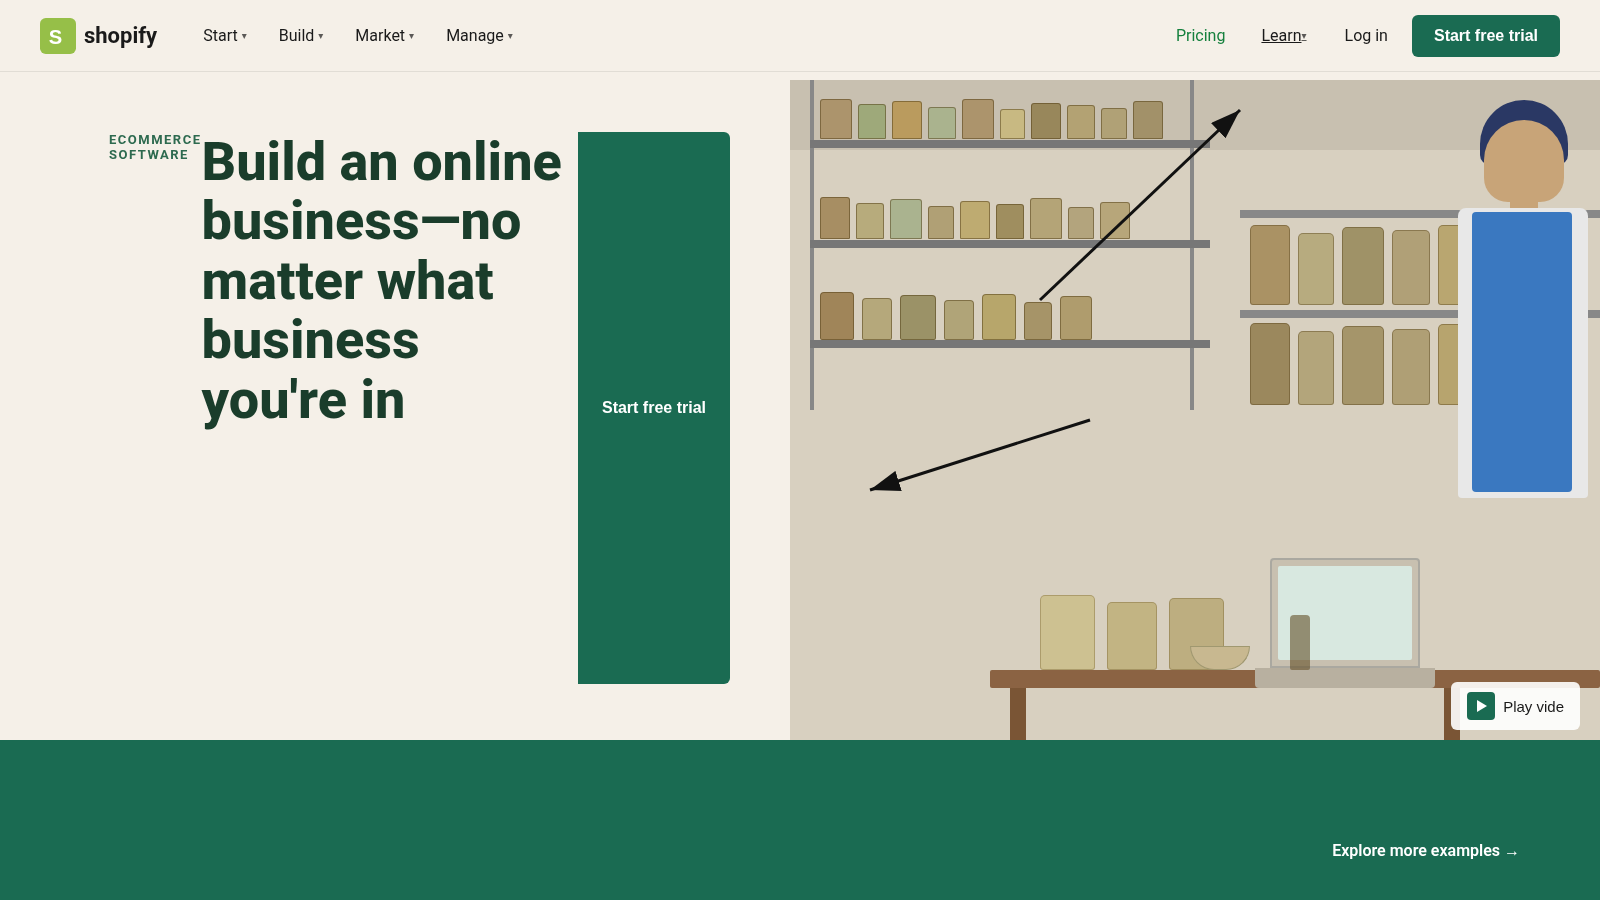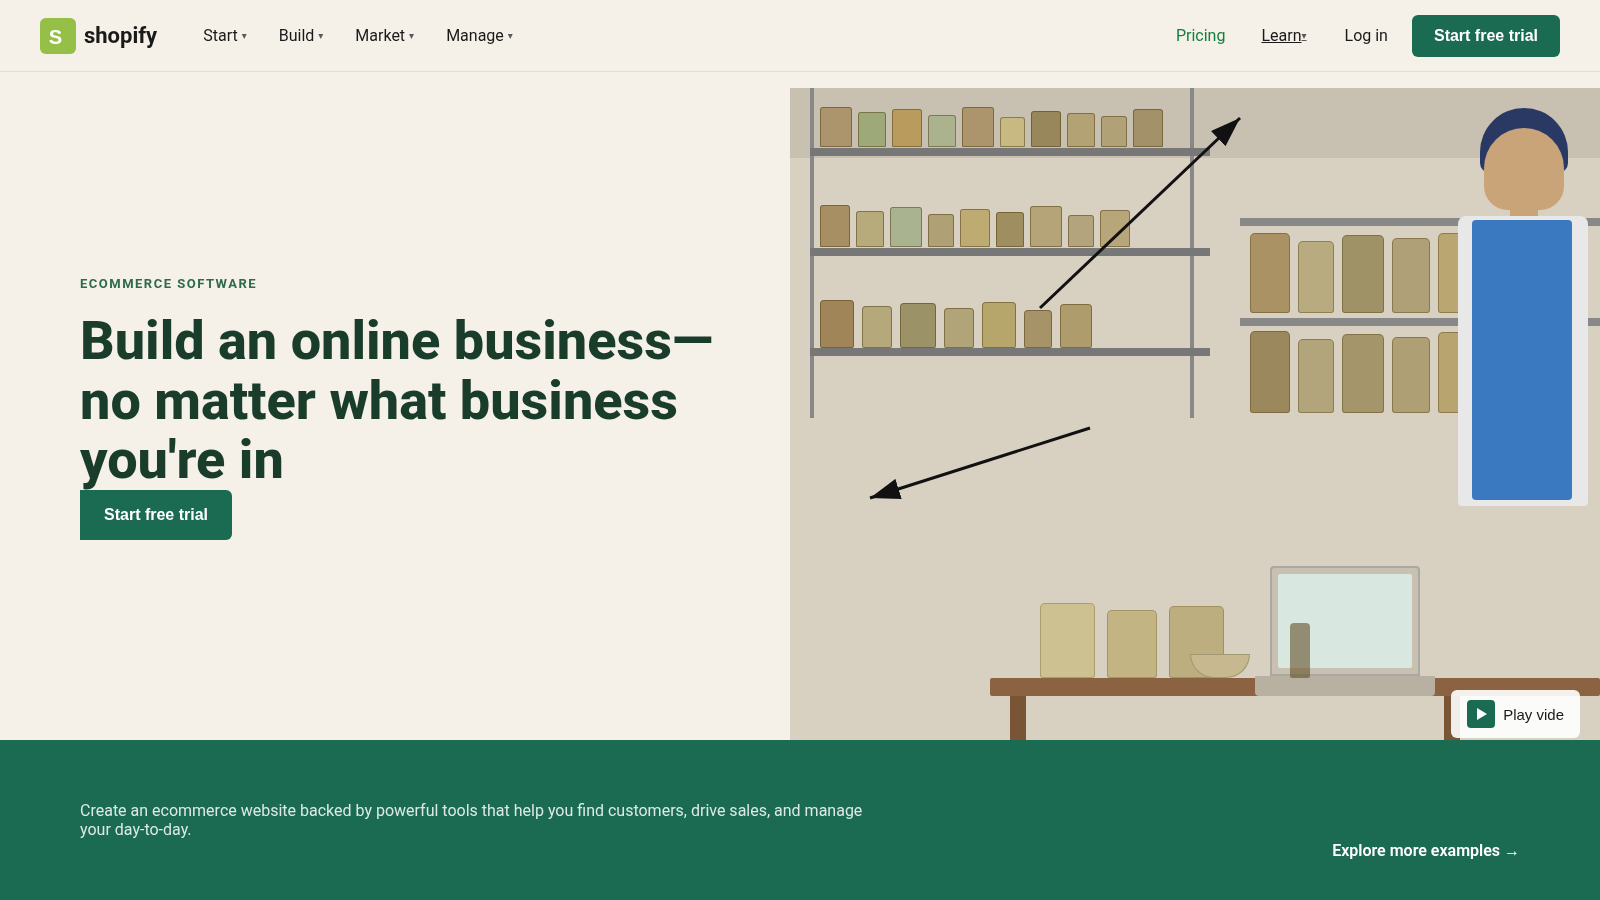--- a/index.html
+++ b/index.html
@@ -96,23 +96,23 @@
     
     .hero {
       display: flex;
       height: calc(900px - 72px - 160px);
       position: relative;
       background: #f5f0e8;
     }
 
     .hero-left {
       width: 790px;
-      padding: 60px 60px 40px 80px;
-      display: flex;
-      flex-direction: column;
+      padding: 60px 60px 40px 109px;
+      display: flex;
+      flex-direction: row;
       justify-content: center;
       position: relative;
       z-index: 2;
     }
 
     .hero-eyebrow {
       font-size: 13px;
       font-weight: 700;
       letter-spacing: 1.5px;
       color: #2d6a4f;
@@ -160,21 +160,21 @@
     .hero-disclaimer {
       font-size: 13px;
       color: #555;
       line-height: 1.5;
       max-width: 500px;
     }
 
     .hero-right {
       position: absolute;
       right: 0;
-      top: 16px;
+      top: 8px;
       width: 810px;
       height: 100%;
       overflow: hidden;
     }
 
     
     .store-scene {
       width: 100%;
       height: 100%;
       background: #d8cdb8;
@@ -453,16 +453,15 @@
 
       <line x1="250" y1="220" x2="450" y2="30" stroke="#111" stroke-width="3" marker-end="url(#arrowhead1)"></line>
 
       <line x1="300" y1="340" x2="80" y2="410" stroke="#111" stroke-width="3" marker-end="url(#arrowhead2)"></line>
     </svg>
   </div>
 </div>
 
 <div class="bottom-wrapper">
   <div class="bottom-section">
-    <p class="bottom-subtext">Create an ecommerce website backed by powerful tools that help you find customers, drive sales, and manage your day-to-day.</p>
   </div>
   <span class="explore-link">Explore more examples →</span>
 </div>
 
 </body></html>

